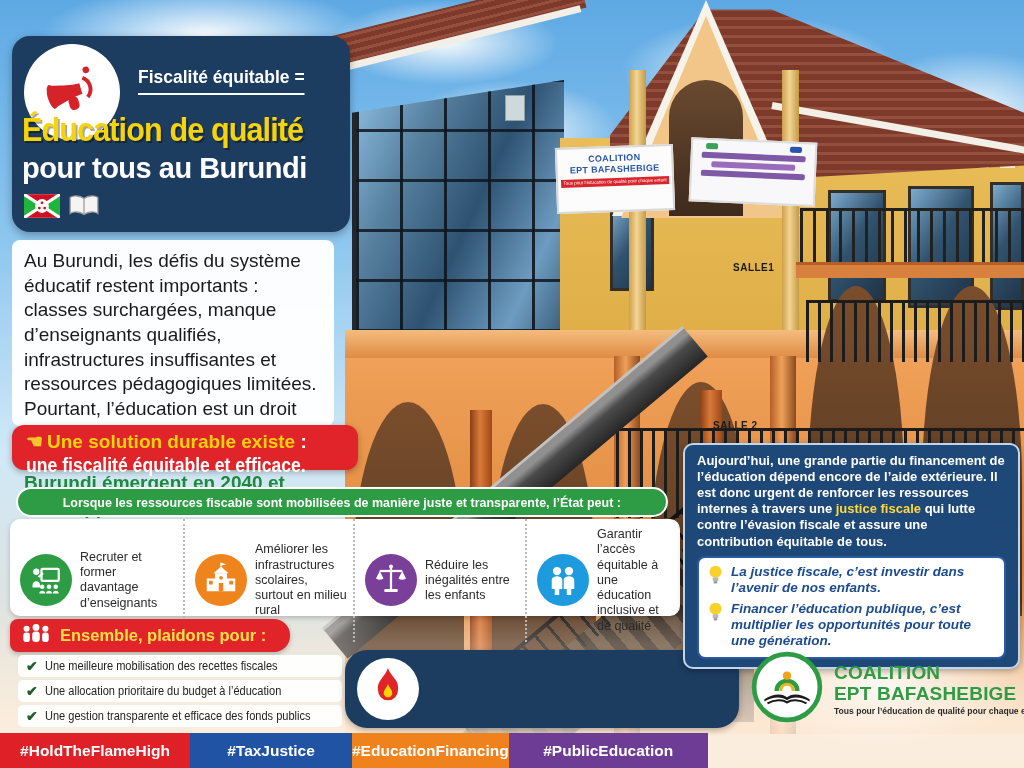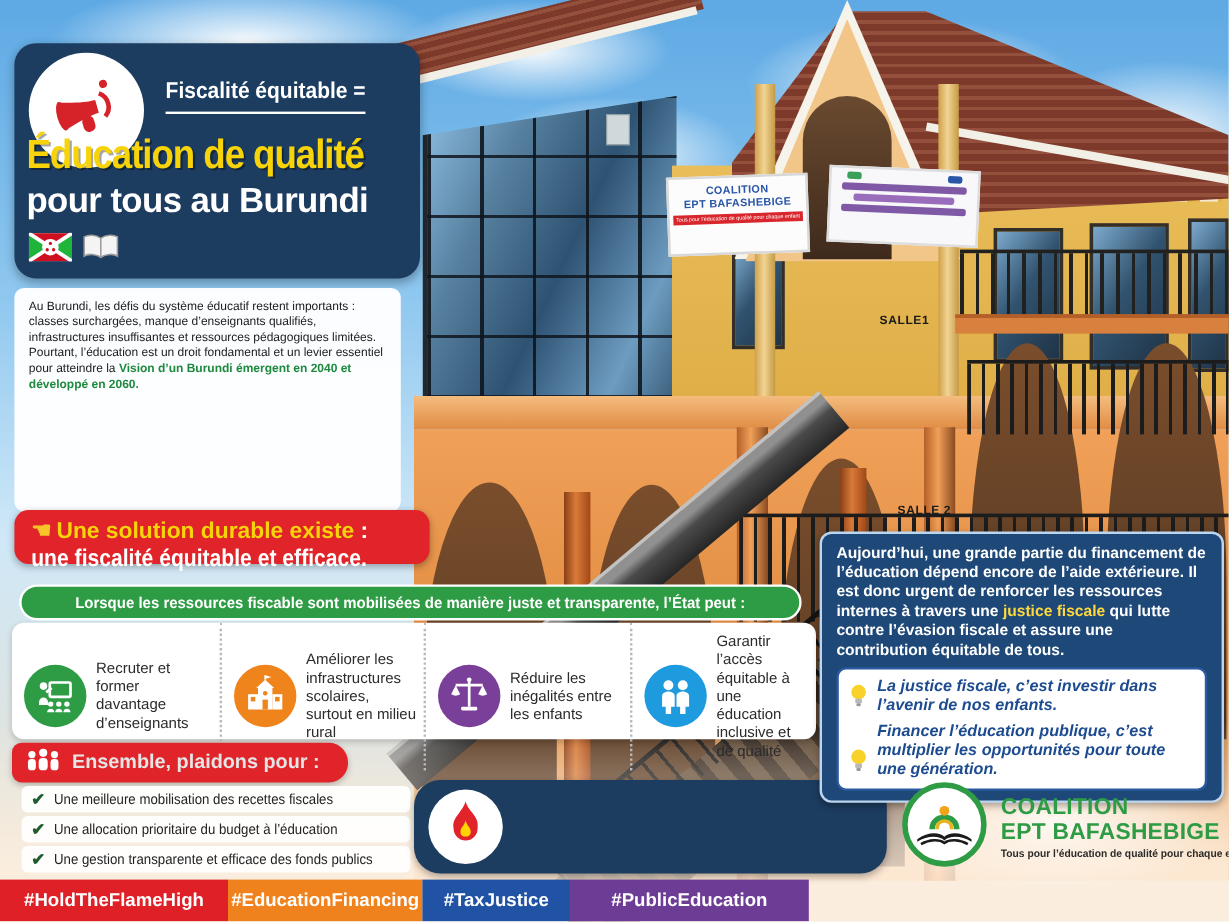--- a/index.html
+++ b/index.html
@@ -72,36 +72,36 @@
   .banner1{left:556px;top:146px;width:118px;height:66px;transform:rotate(-2deg);background:#fcfcfc;
     border:2px solid #d8d8d8;padding:5px 3px 3px;text-align:center;}
   .banner1 .l1,.banner1 .l2{color:#2a56a8;font-size:9px;font-weight:800;line-height:11px;letter-spacing:.3px;}
   .banner1 .strip{margin-top:3px;background:#d8262c;color:#fff;font-size:4.5px;line-height:8px;white-space:nowrap;overflow:hidden;}
   .banner2{left:690px;top:140px;width:126px;height:64px;transform:rotate(2.5deg);background:#f8f8fa;border:2px solid #ddd;padding:3px 5px;}
   .banner2 .dots{display:flex;justify-content:space-between;padding:0 8px;margin-bottom:3px;}
   .banner2 .dots i{display:block;width:12px;height:6px;border-radius:2px;}
   .banner2 .ln{height:6px;margin:3px 4px;background:#6a3d96;opacity:.85;border-radius:2px;}
   .banner2 .ln.short{margin:3px 14px;background:#8a55b0;}
   .salle{color:#1b1b1b;font-weight:700;font-size:10px;letter-spacing:.5px;}
-  .salle1{left:703px;top:262px;margin-left:30px;} .salle2{left:748px;top:420px;}
+  .salle1{left:703px;top:262px;margin-left:30px;} .salle2{left:713px;top:420px;}
   .haze{left:0;top:600px;width:1024px;height:168px;background:linear-gradient(180deg,rgba(255,243,228,0),rgba(255,241,226,.78) 72%);}
   .haze2{left:730px;top:630px;width:294px;height:110px;background:radial-gradient(ellipse at center,rgba(255,255,255,.85),rgba(255,255,255,0) 75%);}
 
   
   .title-box{left:12px;top:36px;width:338px;height:196px;background:#1c3c60;border-radius:18px;box-shadow:0 3px 8px rgba(0,0,0,.3);z-index:5;}
   .mega-circle{position:absolute;left:12px;top:8px;width:96px;height:96px;border-radius:50%;background:#fff;display:flex;align-items:center;justify-content:center;}
   .kicker{position:absolute;left:126px;top:30px;color:#fff;font-weight:800;font-size:19px;white-space:nowrap;
     transform:scaleX(.92);transform-origin:0 50%;border-bottom:2.5px solid #fff;padding-bottom:5px;}
   .big-title{position:absolute;left:10px;top:74px;color:#f7d30a;font-weight:800;font-size:34px;letter-spacing:-1px;white-space:nowrap;
     transform:scaleX(.9);transform-origin:0 50%;text-shadow:2px 2px 0 rgba(0,0,0,.35);z-index:2;}
   .sub-title{position:absolute;left:10px;top:116px;color:#fff;font-weight:800;font-size:29px;letter-spacing:-.5px;white-space:nowrap;}
   .emoji-row{position:absolute;left:12px;top:158px;display:flex;gap:8px;align-items:center;}
 
   .intro-box{left:12px;top:240px;width:322px;height:186px;background:rgba(255,255,255,.96);border-radius:8px;
-    padding:9px 12px;font-size:10px;line-height:1.3;color:#1a1a1a;z-index:5;}
+    padding:9px 12px;font-size:19px;line-height:1.3;color:#1a1a1a;z-index:5;}
   .intro-box .hl{color:#1e8a3e;font-weight:700;}
 
   .solution-banner{left:12px;top:425px;width:346px;height:45px;background:#e0242a;border-radius:12px;padding:5px 0 0 14px;
     box-shadow:0 2px 6px rgba(0,0,0,.3);z-index:5;}
   .solution-banner .l1{font-size:19px;font-weight:800;white-space:nowrap;}
   .solution-banner .hand{color:#f7c52a;margin-right:4px;}
   .solution-banner .y{color:#f7d30a;} .solution-banner .w{color:#fff;}
   .solution-banner .l2{display:inline-block;color:#fff;font-weight:800;font-size:20px;white-space:nowrap;
     transform:scaleX(.88);transform-origin:0 50%;margin-top:1px;}
 
@@ -111,40 +111,40 @@
 
   .cards{left:10px;top:519px;width:670px;height:97px;background:#fff;border-radius:10px;display:grid;
     grid-template-columns:175px 170px 172px 153px;z-index:5;box-shadow:0 2px 5px rgba(0,0,0,.2);}
   .card{display:flex;align-items:center;gap:8px;padding:8px 6px 8px 10px;border-right:2px dotted #b9b9b9;}
   .card:last-child{border-right:none;}
   .card .circ{flex:0 0 52px;width:52px;height:52px;border-radius:50%;display:flex;align-items:center;justify-content:center;}
   .card .lbl{font-size:12.5px;line-height:1.22;color:#2b2b2b;}
 
   .ensemble-banner{left:10px;top:619px;width:280px;height:33px;background:#e0242a;border-radius:8px 16px 16px 8px;
     display:flex;align-items:center;gap:8px;padding-left:10px;z-index:5;box-shadow:0 2px 5px rgba(0,0,0,.25);}
-  .ensemble-banner span{color:#e5e5e5;font-weight:800;font-size:16.5px;}
+  .ensemble-banner span{color:#fde047;font-weight:800;font-size:16.5px;}
   .adv-row{left:18px;width:324px;height:22px;background:rgba(255,255,255,.93);border-radius:5px;display:flex;
     align-items:center;gap:7px;padding-left:8px;z-index:5;}
   .adv-row .chk{color:#1e5c2e;font-weight:800;font-size:14px;}
   .adv-row .txt{font-size:12px;color:#222;white-space:nowrap;transform:scaleX(.92);transform-origin:0 50%;}
   .ar1{top:655px;} .ar2{top:680px;} .ar3{top:705px;}
 
   .closing-box{left:345px;top:650px;width:394px;height:78px;background:#1c3c60;border-radius:22px;z-index:5;
     box-shadow:0 2px 6px rgba(0,0,0,.3);}
   .flame-circle{position:absolute;left:12px;top:8px;width:62px;height:62px;border-radius:50%;background:#fff;
     display:flex;align-items:center;justify-content:center;}
   .closing-text{position:absolute;left:86px;top:17px;width:300px;font-weight:800;font-size:13.5px;line-height:1.55;letter-spacing:-.2px;}
   .closing-text .w{color:#f2f2f2;} .closing-text .y{color:#f7d30a;}
 
   .finance-box{left:683px;top:443px;width:337px;background:#1e4878;border:2px solid #bcd6ef;border-radius:10px;
     padding:8px 12px;z-index:5;box-shadow:0 2px 6px rgba(0,0,0,.3);}
   .finance-box .para{color:#fff;font-weight:700;font-size:13px;line-height:1.24;}
   .finance-box .para .hl{color:#ffd83d;}
   .bullet-box{margin-top:6px;background:#fff;border:2px solid #2a5aa0;border-radius:8px;padding:6px 9px 7px;}
-  .bullet{display:flex;gap:8px;align-items:flex-end;margin-top:5px;}
+  .bullet{display:flex;gap:8px;align-items:flex-start;margin-top:5px;}
   .bullet:first-child{margin-top:0;}
   .bullet .btxt{color:#1d4b8f;font-weight:700;font-style:italic;font-size:13.5px;line-height:1.2;}
 
   .coalition{left:750px;top:648px;width:272px;height:82px;display:flex;gap:10px;align-items:center;z-index:5;}
   .co-text .n{color:#2e9c44;font-weight:800;font-size:19px;line-height:21px;letter-spacing:.2px;}
   .co-text .tag{margin-top:2px;color:#2b2b2b;font-weight:700;font-size:9px;white-space:nowrap;
     transform:scaleX(.95);transform-origin:0 50%;}
 
   .bottom-bar{left:0;top:733px;width:1024px;height:35px;display:flex;z-index:10;}
   .seg{display:flex;align-items:center;justify-content:center;color:#fff;font-weight:700;font-size:15.5px;}
@@ -416,19 +416,19 @@
     </span>
     <div class="co-text">
       <div class="n">COALITION</div>
       <div class="n">EPT BAFASHEBIGE</div>
       <div class="tag">Tous pour l’éducation de qualité pour chaque enfant</div>
     </div>
   </div>
 
   <div class="abs bottom-bar">
     <div class="seg" style="background: rgb(223, 33, 39); --c: #df2127;">#HoldTheFlameHigh</div>
+    <div class="seg" style="background: rgb(33, 83, 164); --c: #2153a4;">#TaxJustice</div>
     <div class="seg" style="background: rgb(240, 130, 30); --c: #f0821e;">#EducationFinancing</div>
-    <div class="seg" style="background: rgb(33, 83, 164); --c: #2153a4;">#TaxJustice</div>
     <div class="seg" style="background: rgb(109, 61, 149); --c: #6d3d95;">#PublicEducation</div>
     <div class="seg" style="background: rgb(27, 151, 160); margin-top: 48px; --c: #1b97a0;">#MultiplyPossibility</div>
   </div>
 
 </div>
 
 </body></html>

